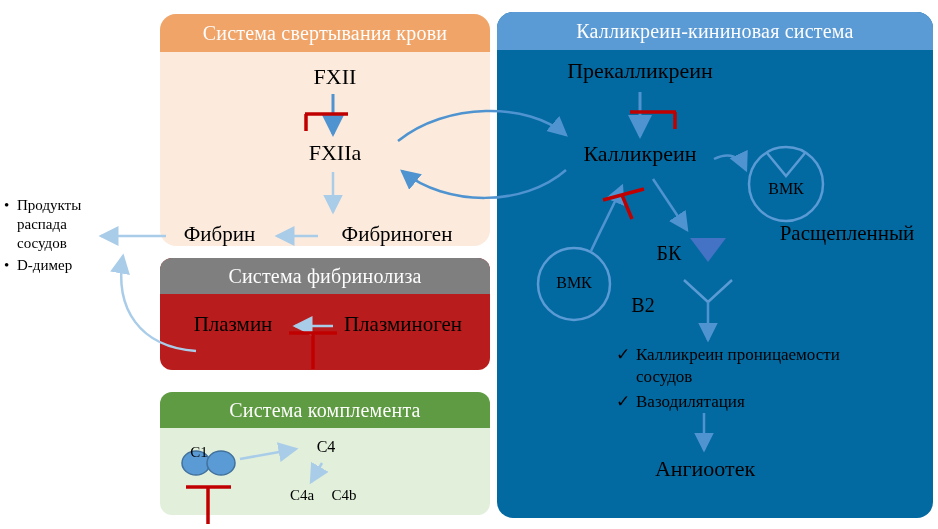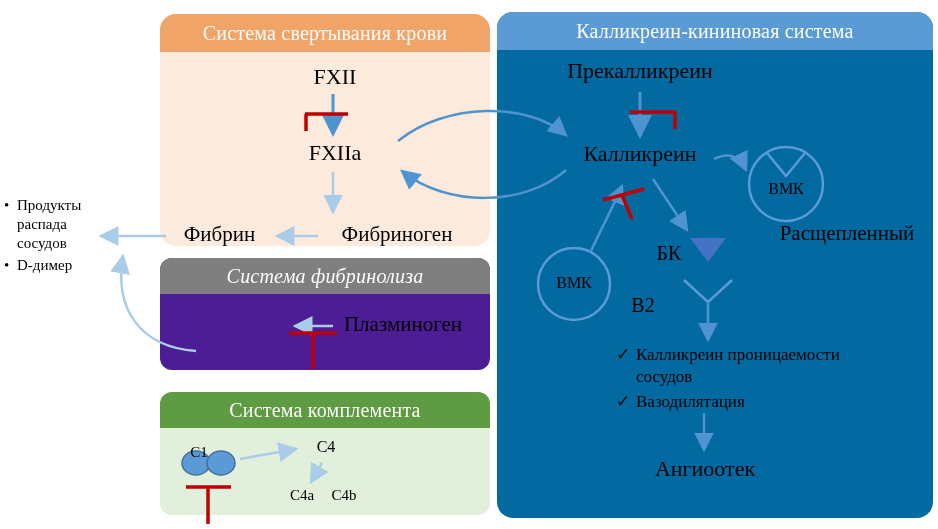--- a/index.html
+++ b/index.html
@@ -3,21 +3,21 @@
 <meta charset="utf-8">
 <style>
   html,body{margin:0;padding:0;background:#fff;}
   #stage{position:relative;width:938px;height:529px;background:#ffffff;overflow:hidden;
          font-family:"Liberation Serif",serif;color:#000;}
   .panel{position:absolute;z-index:1;border-radius:16px;}
   .panel-header{display:flex;align-items:center;justify-content:center;
                 border-radius:16px 16px 0 0;color:#fdfdfd;font-size:20px;letter-spacing:.2px;}
   #panel-coag{left:160px;top:14px;width:330px;height:232px;background:#FCEBDC;}
   #panel-coag .panel-header{height:38px;background:#F0A468;}
-  #panel-fibri{left:160px;top:258px;width:330px;height:112px;background:#4c1d95;border-radius:12px;font-style:italic;}
+  #panel-fibri{left:160px;top:258px;width:330px;height:112px;background:#b91c1c;border-radius:12px;}
   #panel-fibri .panel-header{height:36px;background:#7F7F7F;border-radius:12px 12px 0 0;}
   #panel-comp{left:160px;top:392px;width:330px;height:123px;background:#E1EFDB;border-radius:12px;}
   #panel-comp .panel-header{height:36px;background:#5F9B42;border-radius:12px 12px 0 0;}
   #panel-kal{left:497px;top:12px;width:436px;height:506px;background:#0369a1;}
   #panel-kal .panel-header{height:38px;background:#5B9BD5;}
   #arrows{position:absolute;left:0;top:0;z-index:2;pointer-events:none;}
   .node{position:absolute;z-index:3;text-align:center;line-height:1.15;}
   .mutual-box{position:absolute;z-index:4;left:424px;top:124px;width:112px;height:64px;
               background:#fff;border:1px solid #e3e3e3;display:flex;align-items:center;justify-content:center;
               text-align:center;font-family:"Liberation Sans",sans-serif;font-size:13px;line-height:1.25;}
@@ -118,20 +118,21 @@
     <polyline points="684,280 708,302 732,280" fill="none" stroke="#5B9BD5" stroke-width="2.5"></polyline>
     <line x1="708" y1="302" x2="708" y2="340" stroke="#4F94D0" stroke-width="2.5" marker-end="url(#ab)"></line>
     <line x1="704" y1="413" x2="704" y2="450" stroke="#4F94D0" stroke-width="2.5" marker-end="url(#ab)"></line>
   </svg>
 
   <div class="node" style="left:300px;top:64px;width:70px;font-size:22px">FXII</div>
   <div class="node" style="left:297px;top:140px;width:76px;font-size:22px">FXIIa</div>
   <div class="node" style="left:172px;top:222px;width:95px;font-size:21px">Фибрин</div>
   <div class="node" style="left:322px;top:222px;width:150px;font-size:21px">Фибриноген</div>
 
+  <div class="node" style="left:183px;top:312px;width:100px;font-size:21px">Плазмин</div>
   <div class="node" style="left:336px;top:312px;width:134px;font-size:21px">Плазминоген</div>
 
   <div class="node" style="left:184px;top:444px;width:30px;font-size:15px">C1</div>
   <div class="node" style="left:306px;top:438px;width:40px;font-size:16px">C4</div>
   <div class="node" style="left:281px;top:487px;width:42px;font-size:15px">C4a</div>
   <div class="node" style="left:323px;top:487px;width:42px;font-size:15px">C4b</div>
 
   <div class="node" style="left:550px;top:58px;width:180px;font-size:22px">Прекалликреин</div>
   <div class="node" style="left:565px;top:141px;width:150px;font-size:22px">Калликреин</div>
   <div class="node" style="left:761px;top:180px;width:50px;font-size:16px">ВМК</div>

